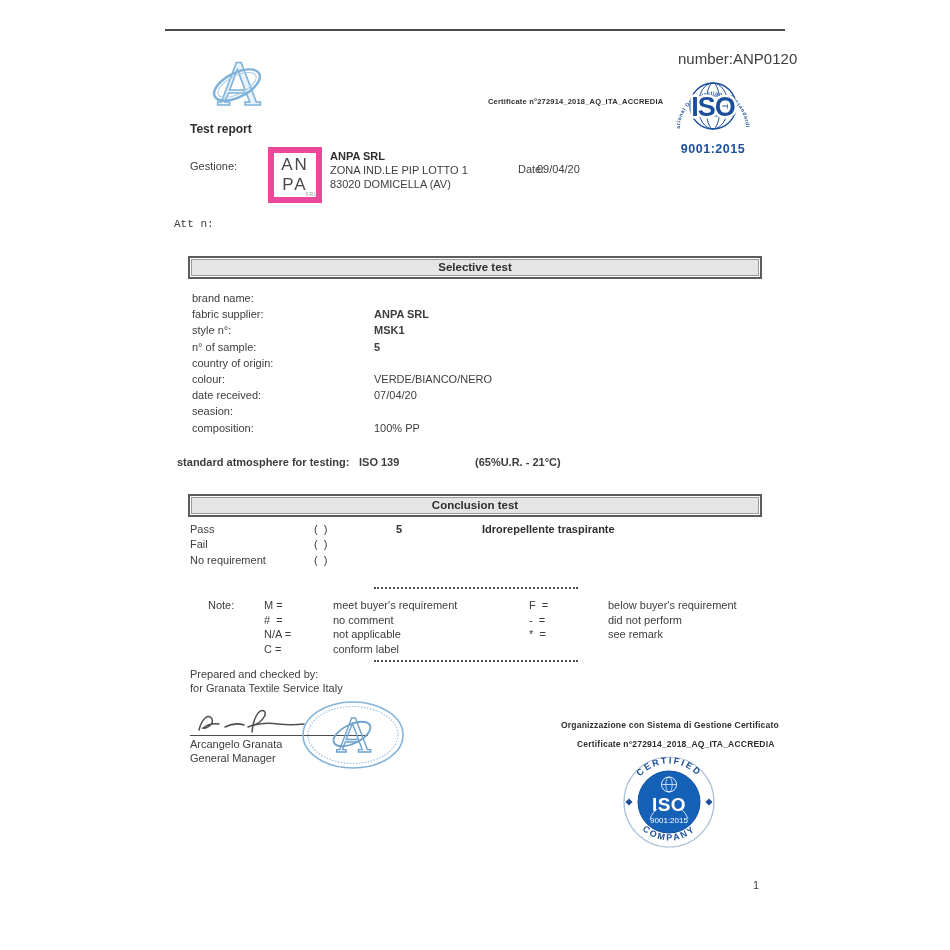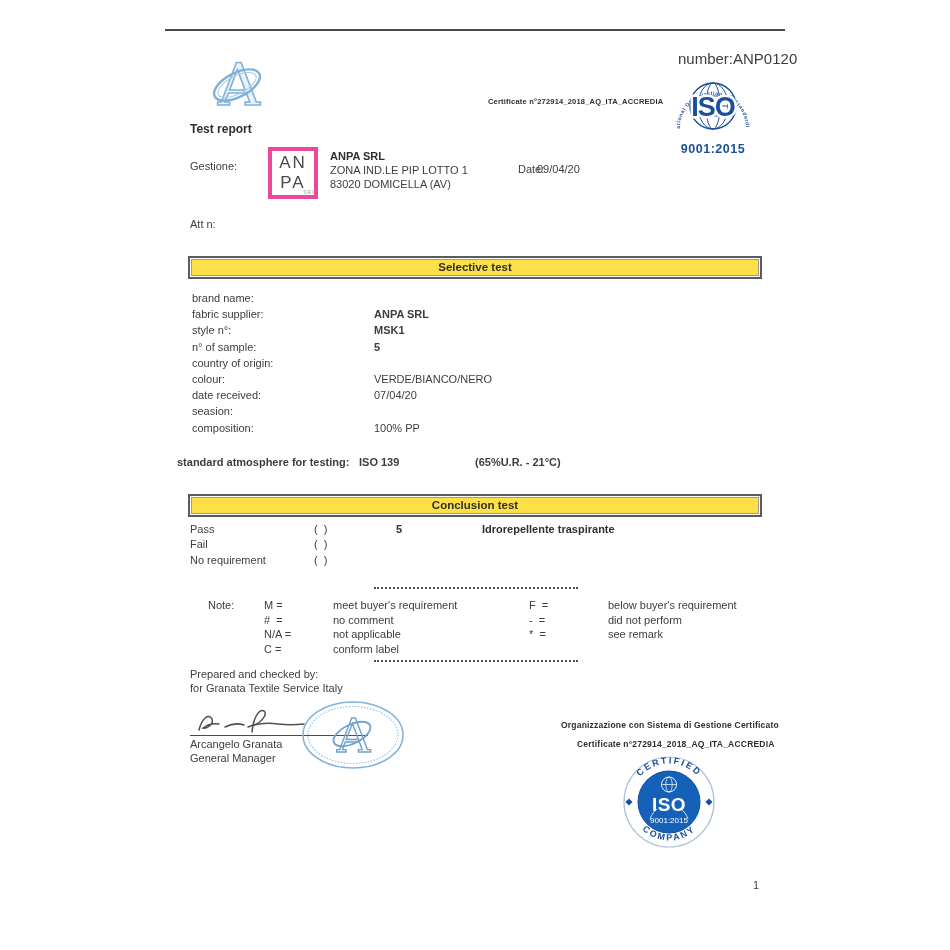--- a/index.html
+++ b/index.html
@@ -7,39 +7,39 @@
     position:relative; width:950px; height:950px; background:#ffffff;
     font-family:"Liberation Sans", sans-serif; color:#3d3d3d; font-size:11px;
     overflow:hidden;
   }
   .abs { position:absolute; }
   .b { font-weight:bold; }
   .small-bold { font-weight:bold; font-size:8.5px; color:#2e2e2e; letter-spacing:0.2px; }
   .rule-top { border-top:2.5px solid #4a4a4a; }
   .section-box {
     border:2px solid #5c5c5c; box-shadow: inset 0 0 0 1px #ffffff, inset 0 0 0 2px #9a9a9a;
-    text-align:center; background:#fde047;
+    text-align:center; background:#e5e5e5;
   }
   .section-title { font-weight:bold; font-size:11.5px; line-height:19px; color:#2f2f2f; }
   .field-row { height:16.2px; line-height:16.2px; white-space:nowrap; }
   .flabel { display:inline-block; width:182px; }
   .fvalue { display:inline-block; }
   .conc-row { height:15.3px; line-height:15.3px; white-space:nowrap; }
   .c-label { display:inline-block; width:124px; }
   .c-check { display:inline-block; width:82px; white-space:pre; }
   .c-count { display:inline-block; width:86px; font-weight:bold; color:#2f2f2f; }
   .c-result { font-weight:bold; color:#2f2f2f; }
   .note-row { height:14.6px; line-height:14.6px; white-space:nowrap; }
   .n-note { display:inline-block; width:56px; }
   .n-sym { display:inline-block; width:69px; white-space:pre; }
   .n-desc { display:inline-block; width:196px; }
   .n-sym2 { display:inline-block; width:79px; white-space:pre; }
   .dashes { border-top:2px dotted #4f4f4f; width:204px; height:0; }
   .anpa-box {
-    width:42px; height:44px; border:4px solid #ec4899; color:#4a4a4a;
+    width:42px; height:44px; border:6px solid #ec4899; color:#4a4a4a;
     font-size:17px; line-height:20px; text-align:center; letter-spacing:2px;
     font-family:"Liberation Sans", sans-serif;
   }
   .anpa-srl { position:absolute; right:-2px; bottom:-7px; font-size:5px; color:#9a9a9a; letter-spacing:1px; }
   .sig-line { border-top:1.5px solid #4a4a4a; width:178px; height:0; }
   .addr { line-height:14px; }
 </style>
 </head>
 <body>
 
@@ -91,21 +91,21 @@
 
   <div class="abs addr" style="left:330px; top:149px;">
     <div class="b" style="color:#2f2f2f;">ANPA SRL</div>
     <div>ZONA IND.LE PIP LOTTO 1</div>
     <div>83020 DOMICELLA (AV)</div>
   </div>
 
   <div class="abs" style="left:483px; top:163px;padding-left:35px;">Date:</div>
   <div class="abs" style="left:537px; top:163px;">09/04/20</div>
 
-  <div class="abs" style="left:190px; top:218px;">Att n:</div>
+  <div class="abs" style="left:174px; top:218px;font-family:Liberation Mono, monospace;">Att n:</div>
 
   <div class="abs section-box" style="left:188px; top:256px; width:570px; height:19px;">
     <div class="section-title">Selective test</div>
   </div>
 
   <div class="abs" style="left:192px; top:290px;">
     <div class="field-row"><span class="flabel">brand name:</span><span class="fvalue"></span></div>
     <div class="field-row"><span class="flabel">fabric supplier:</span><span class="fvalue b">ANPA SRL</span></div>
     <div class="field-row"><span class="flabel">style n°:</span><span class="fvalue b">MSK1</span></div>
     <div class="field-row"><span class="flabel">n° of sample:</span><span class="fvalue b">5</span></div>

